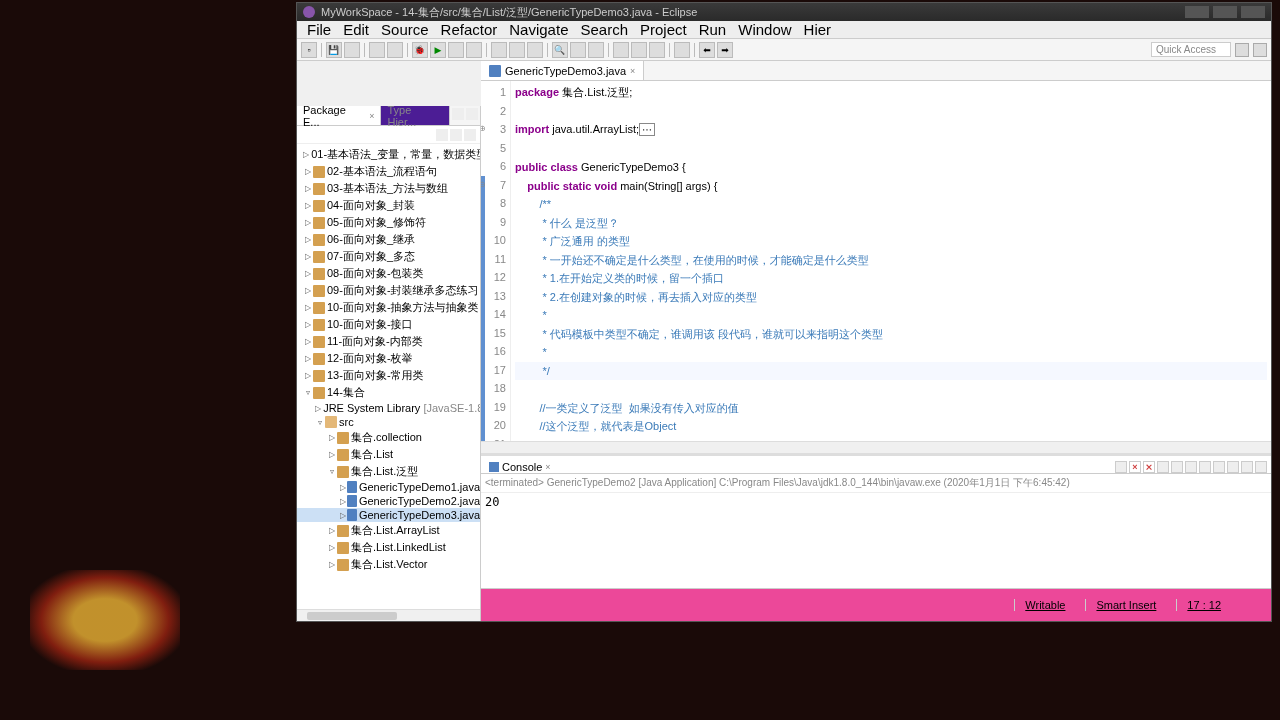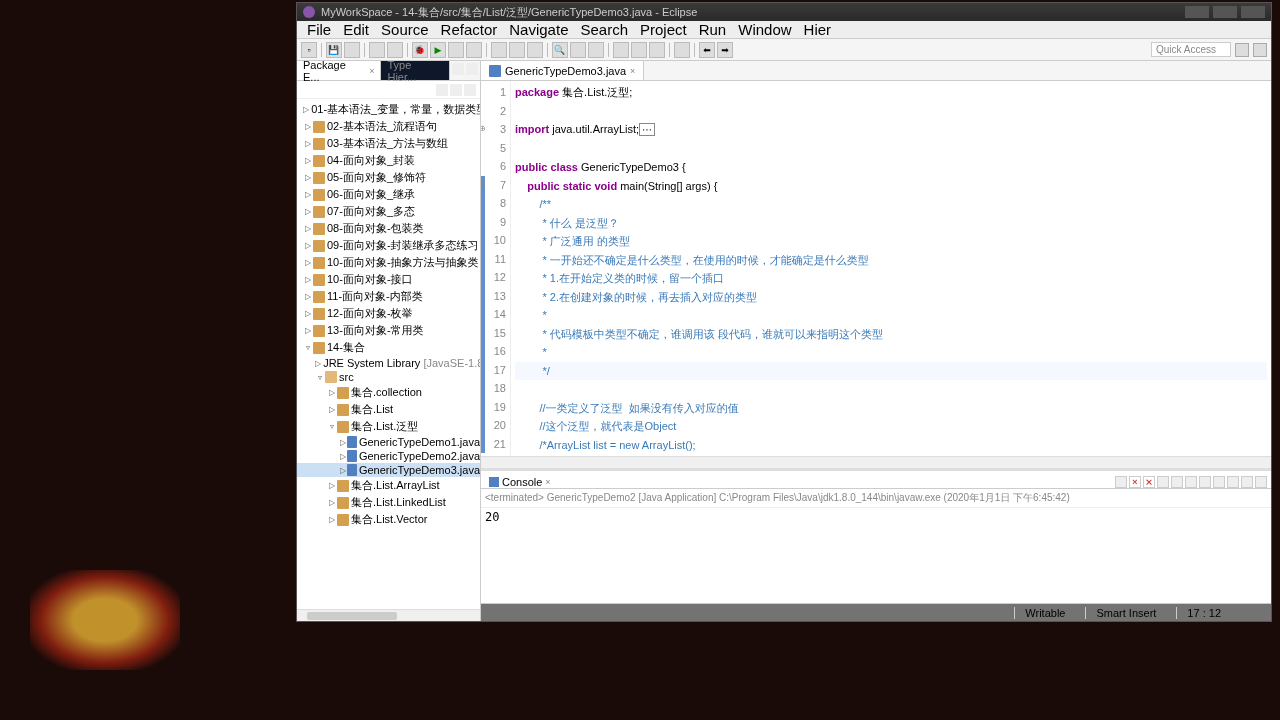--- a/index.html
+++ b/index.html
@@ -11,24 +11,24 @@
 .titlebar-buttons { margin-left: auto; display: flex; gap: 4px; }
 .titlebar-btn { width: 24px; height: 12px; background: #555; }
 .menubar { height: 18px; background: #eeeeee; display: flex; align-items: center; padding: 0 4px; border-bottom: 1px solid #ccc; }
 .menu-item { padding: 0 6px; font-size: 15px; cursor: pointer; }
 .toolbar { height: 22px; background: #f5f5f5; border-bottom: 1px solid #ccc; display: flex; align-items: center; padding: 0 4px; gap: 2px; }
 .tool-btn { width: 16px; height: 16px; background: #ddd; border: 1px solid #bbb; cursor: pointer; display: inline-flex; align-items: center; justify-content: center; font-size: 9px; }
 .tool-sep { width: 1px; height: 14px; background: #bbb; margin: 0 2px; }
 .quick-access { margin-left: auto; background: #fff; border: 1px solid #ccc; padding: 1px 4px; font-size: 10px; color: #888; width: 80px; }
 .persp-btn { width: 14px; height: 14px; background: #ddd; border: 1px solid #aaa; margin-left: 2px; }
 .main-area { flex: 1; display: flex; overflow: hidden; }
-.sidebar { width: 184px; background: #fff; border-right: 1px solid #ccc; display: flex; flex-direction: column; }
+.sidebar { width: 184px; background: #fff; border-right: 1px solid #ccc; display: flex; flex-direction: column; margin-top: 45px; }
 .sidebar-tabs { height: 20px; display: flex; border-bottom: 1px solid #ccc; background: #f5f5f5; }
 .sidebar-tab { padding: 2px 6px; font-size: 10px; background: #fff; border-right: 1px solid #ccc; display: flex; align-items: center; }
-.sidebar-tab.inactive { background: #0f172a; color: #888; }
+.sidebar-tab.inactive { background: #4c1d95; color: #888; }
 .sidebar-tab-close { margin-left: 4px; font-size: 9px; color: #888; }
 .sidebar-toolbar { height: 18px; display: flex; align-items: center; justify-content: flex-end; padding: 0 4px; gap: 2px; border-bottom: 1px solid #eee; }
 .sidebar-tool { width: 12px; height: 12px; background: #eee; }
 .tree { flex: 1; overflow-y: auto; overflow-x: auto; padding: 2px 0; font-size: 10px; }
 .tree-item { display: flex; align-items: center; padding: 1px 0; cursor: pointer; white-space: nowrap; }
 .tree-item.selected { background: #cce0f5; }
 .tree-expand { width: 10px; text-align: center; font-size: 8px; color: #666; }
 .tree-icon { width: 12px; height: 12px; margin-right: 2px; background: #d4a050; border-radius: 1px; display: inline-block; }
 .tree-icon.pkg { background: #d4a050; }
 .tree-icon.jar { background: #888; }
@@ -54,21 +54,21 @@
 .fold-box { border: 1px solid #888; padding: 0 2px; font-size: 10px; }
 .console-area { height: 135px; border-top: 3px solid #ddd; display: flex; flex-direction: column; background: #fff; }
 .console-tabs { height: 18px; display: flex; align-items: flex-end; border-bottom: 1px solid #ccc; padding: 0 4px; }
 .console-tab { padding: 0 4px; display: flex; align-items: center; gap: 3px; font-size: 10px; }
 .console-icon { width: 10px; height: 10px; background: #5080c0; }
 .console-tools { margin-left: auto; display: flex; gap: 2px; }
 .console-tool { width: 12px; height: 12px; background: #eee; border: 1px solid #ccc; }
 .console-tool.x { background: #fff; color: #d04040; font-size: 9px; text-align: center; line-height: 10px; font-weight: bold; }
 .console-info { padding: 2px 4px; font-size: 10px; color: #888; border-bottom: 1px solid #eee; }
 .console-out { flex: 1; padding: 2px 4px; font-family: Consolas, monospace; font-size: 12px; }
-.statusbar { height: 18px; background: #737373; border-top: 1px solid #ccc; display: flex; align-items: center; justify-content: flex-end; padding: 8px 10px; gap: 20px; font-size: 10px; }
+.statusbar { height: 18px; background: #ec4899; border-top: 1px solid #ccc; display: flex; align-items: center; justify-content: flex-end; padding: 16px 10px; gap: 20px; font-size: 10px; text-decoration: underline; }
 .statusbar > span { border-left: 1px solid #ccc; padding-left: 10px; }
 .hscroll { height: 12px; background: #f0f0f0; border-top: 1px solid #ddd; position: relative; }
 .hscroll-thumb { position: absolute; left: 10px; width: 90px; height: 8px; top: 2px; background: #ccc; border-radius: 2px; }
 </style>
 </head>
 <body>
 
 <div class="desktop-logo"></div>
 
 <div class="ide-window">

